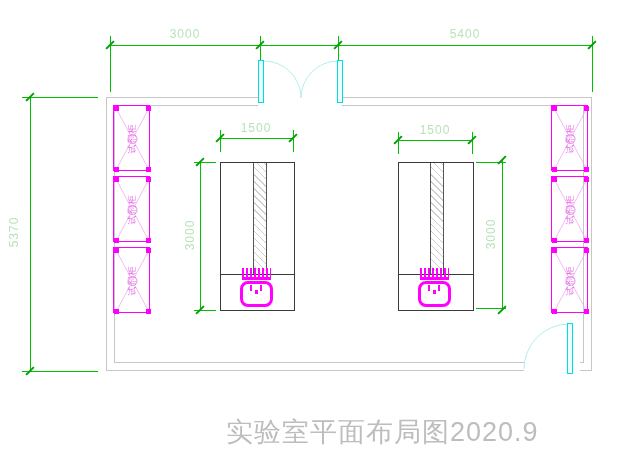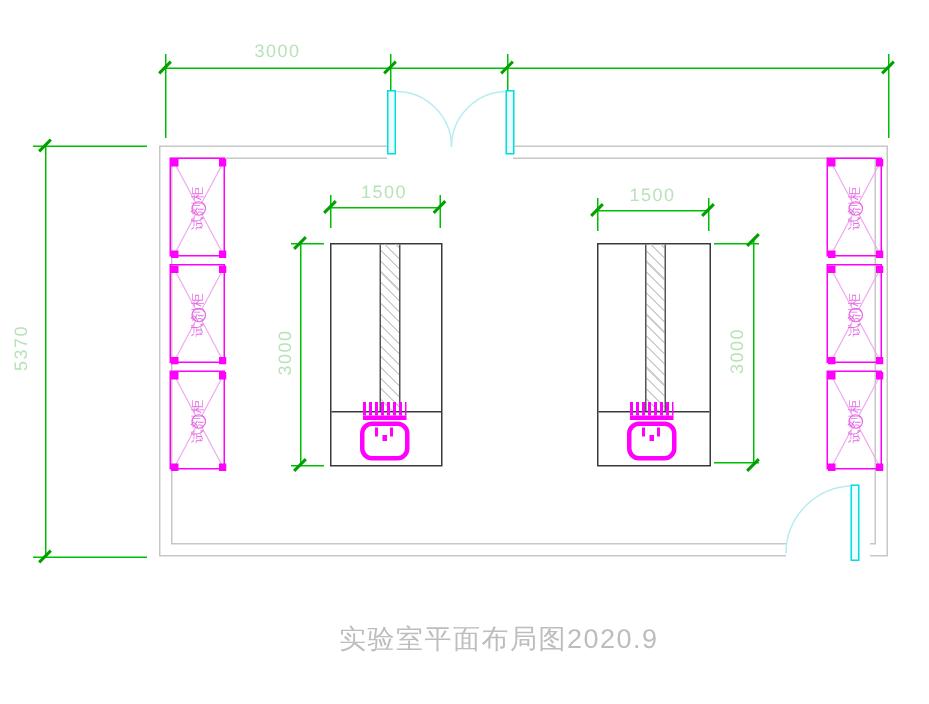--- a/index.html
+++ b/index.html
@@ -26,21 +26,21 @@
   .comb{background:repeating-linear-gradient(90deg,var(--mag) 0 2px,transparent 2px 4px);
         border-bottom:3px solid var(--mag);}
   .sinkbody{border:3px solid var(--mag);border-radius:8px;background:#fff;}
   .sinkmark{background:var(--mag);}
   .leaf{border:1px solid var(--cyan);background:#ecfdfd;}
   .cab{border:1.5px solid var(--mag);box-sizing:border-box;}
   .cab .lbl{position:absolute;left:0;top:0;width:100%;height:100%;display:flex;
             align-items:center;justify-content:center;}
   .cab .lbl span{transform:rotate(-90deg);color:var(--mag-soft);font-size:9px;
                  letter-spacing:1px;white-space:nowrap;}
-  .title{color:var(--title);font-size:18px;letter-spacing:1px;white-space:nowrap;}
+  .title{color:var(--title);font-size:27px;letter-spacing:1px;white-space:nowrap;}
   svg{display:block;}
 </style>
 </head>
 <body>
 
 <div id="canvas">
 
   <div class="abs wallrect" style="left:106px;top:97px;width:484px;height:272px;"></div>
   <div class="abs wallrect" style="left:114px;top:105px;width:468px;height:256px;"></div>
 
@@ -50,20 +50,21 @@
   <div class="abs hline" style="left:110px;top:45px;width:482px;"></div>
   <div class="abs vline" style="left:110px;top:36px;height:56px;"></div>
   <div class="abs vline" style="left:260px;top:36px;height:26px;"></div>
   <div class="abs vline" style="left:338px;top:36px;height:26px;"></div>
   <div class="abs vline" style="left:592px;top:36px;height:56px;"></div>
   <div class="abs tick" style="left:110px;top:45px;"></div>
   <div class="abs tick" style="left:260px;top:45px;"></div>
   <div class="abs tick" style="left:338px;top:45px;"></div>
   <div class="abs tick" style="left:592px;top:45px;"></div>
   <div class="abs dimtext" style="left:135px;top:27px;width:100px;">3000</div>
+  <div class="abs dimtext" style="left:415px;top:27px;width:100px;">5400</div>
 
   <div class="abs vline" style="left:30px;top:97px;height:274px;"></div>
   <div class="abs hline" style="left:22px;top:97px;width:76px;"></div>
   <div class="abs hline" style="left:22px;top:371px;width:76px;"></div>
   <div class="abs tick" style="left:30px;top:97px;"></div>
   <div class="abs tick" style="left:30px;top:371px;"></div>
   <div class="abs dimtext rot" style="left:-30px;top:224px;width:90px;height:16px;">5370</div>
 
   <div class="abs bench" style="left:220px;top:162px;width:73px;height:147px;">
     <div class="abs strip" style="left:32px;top:0;width:12px;height:111px;"></div>

